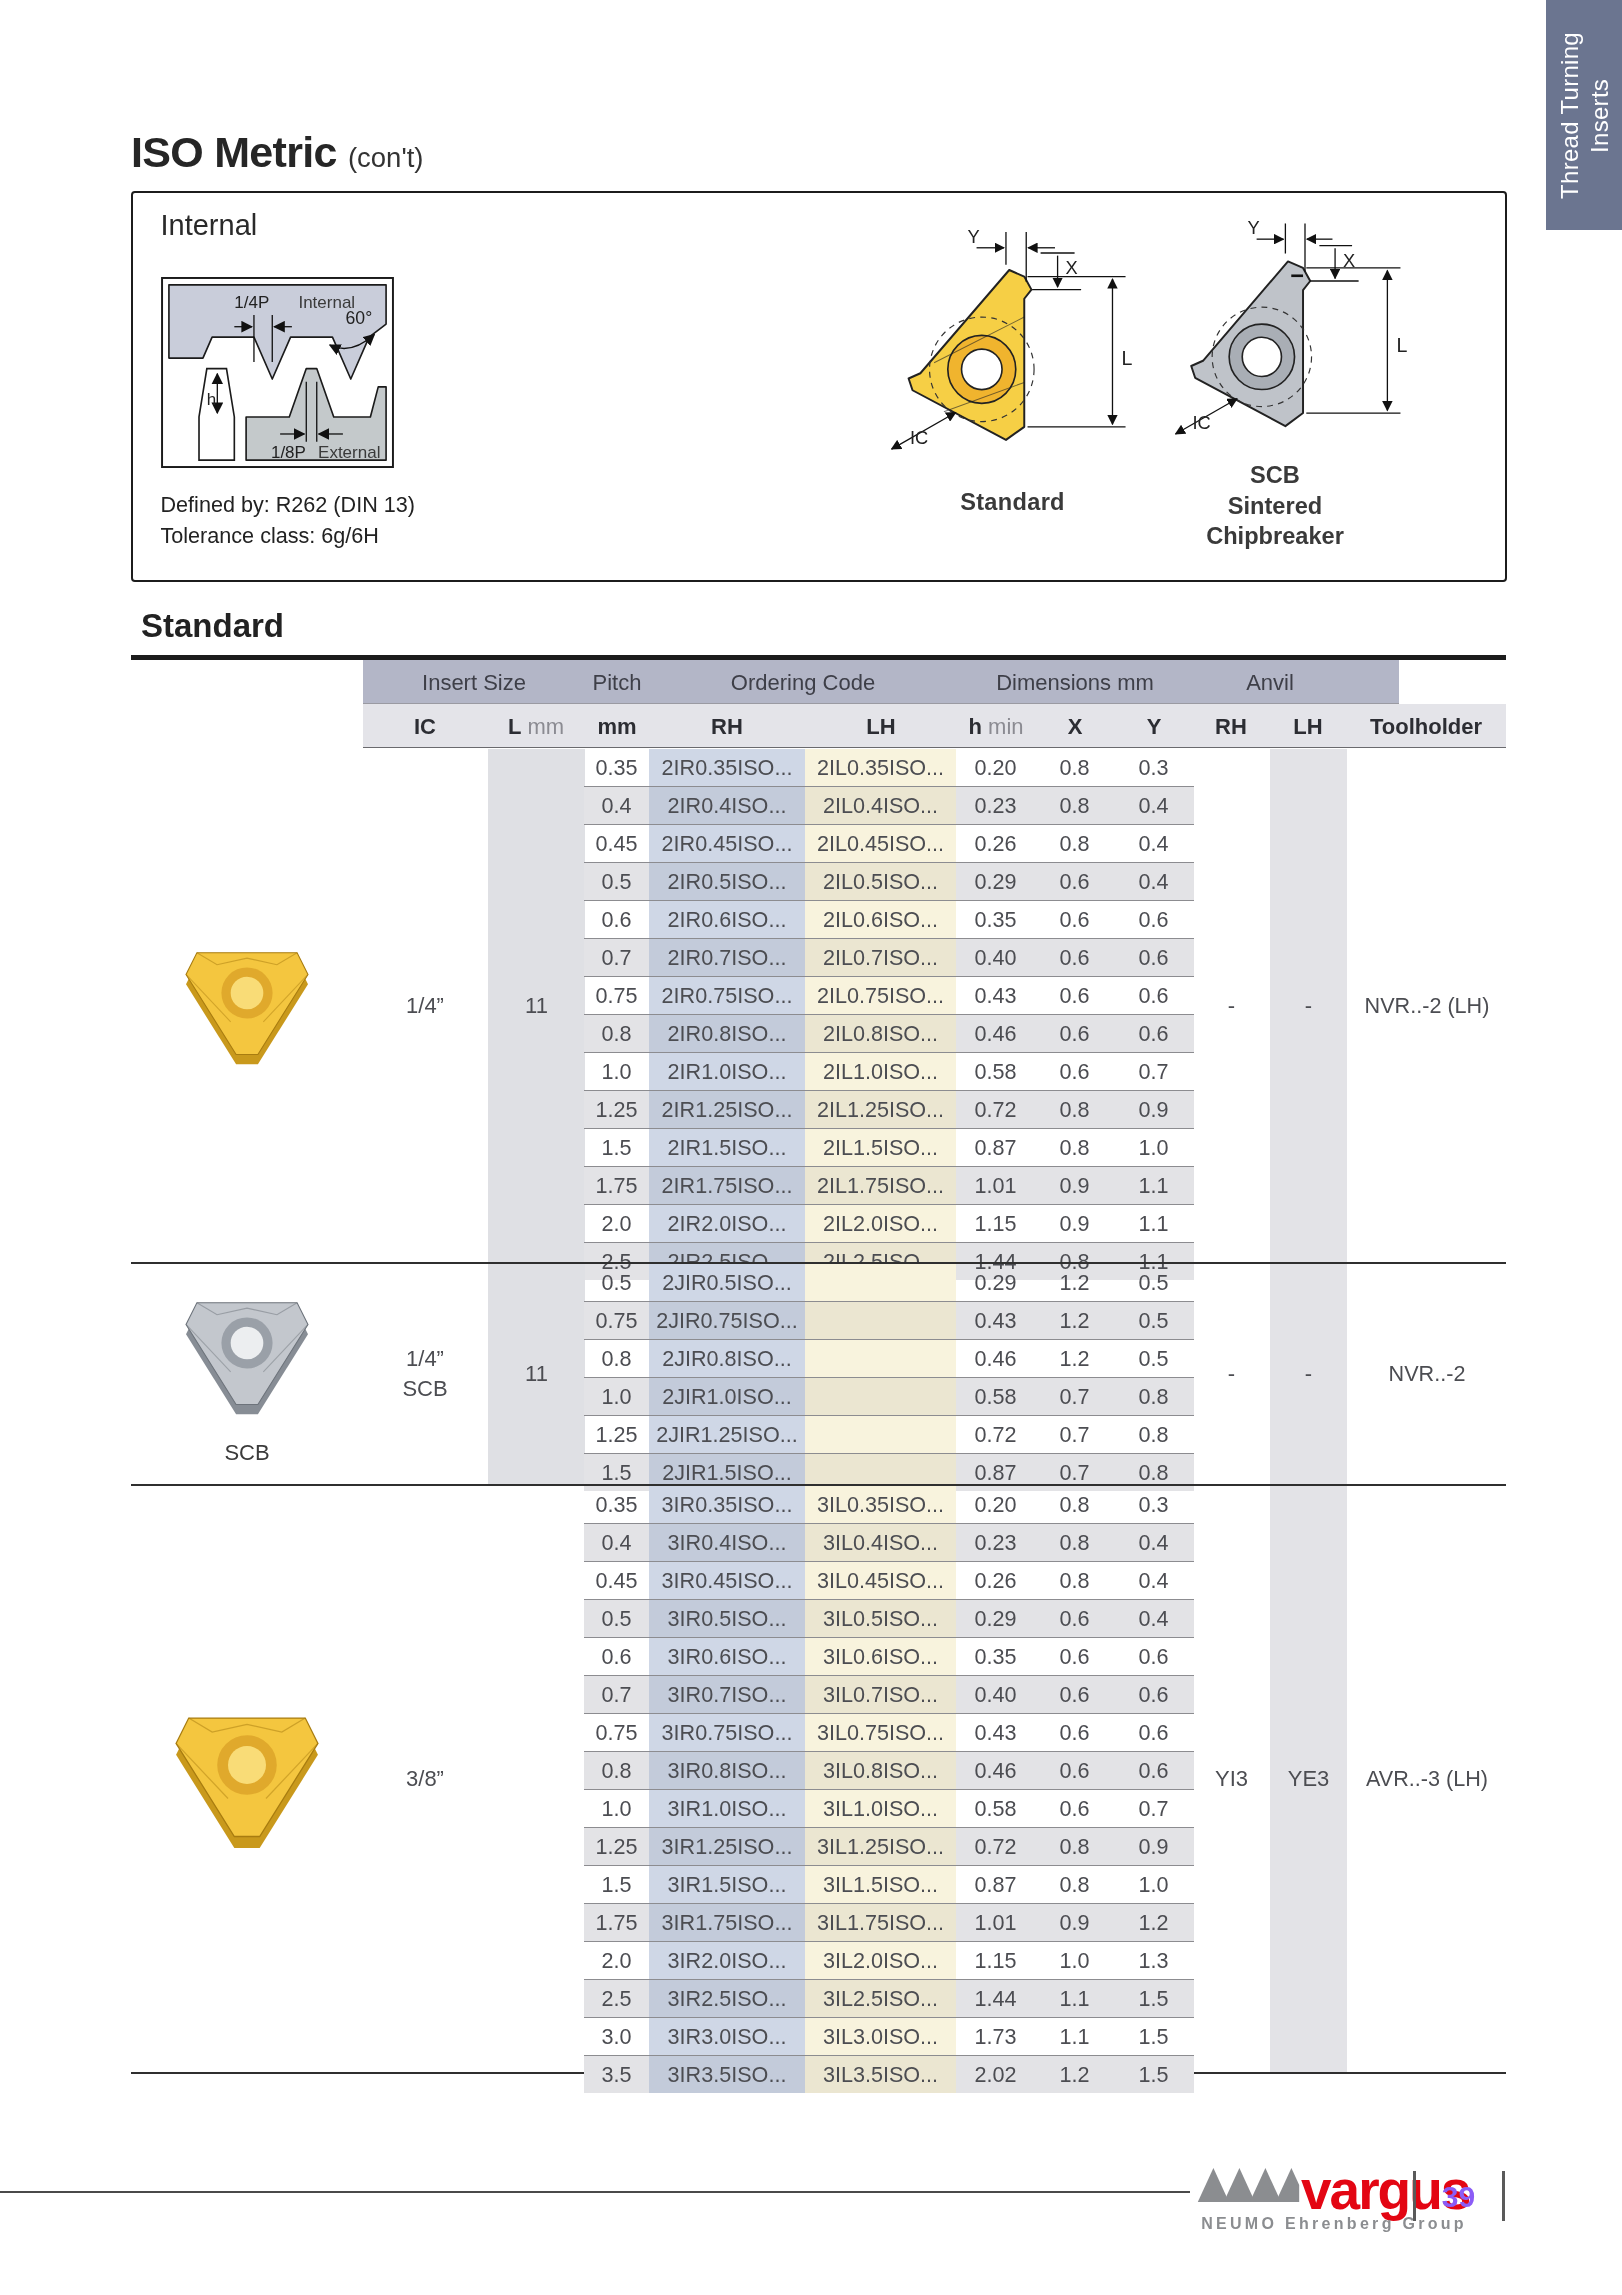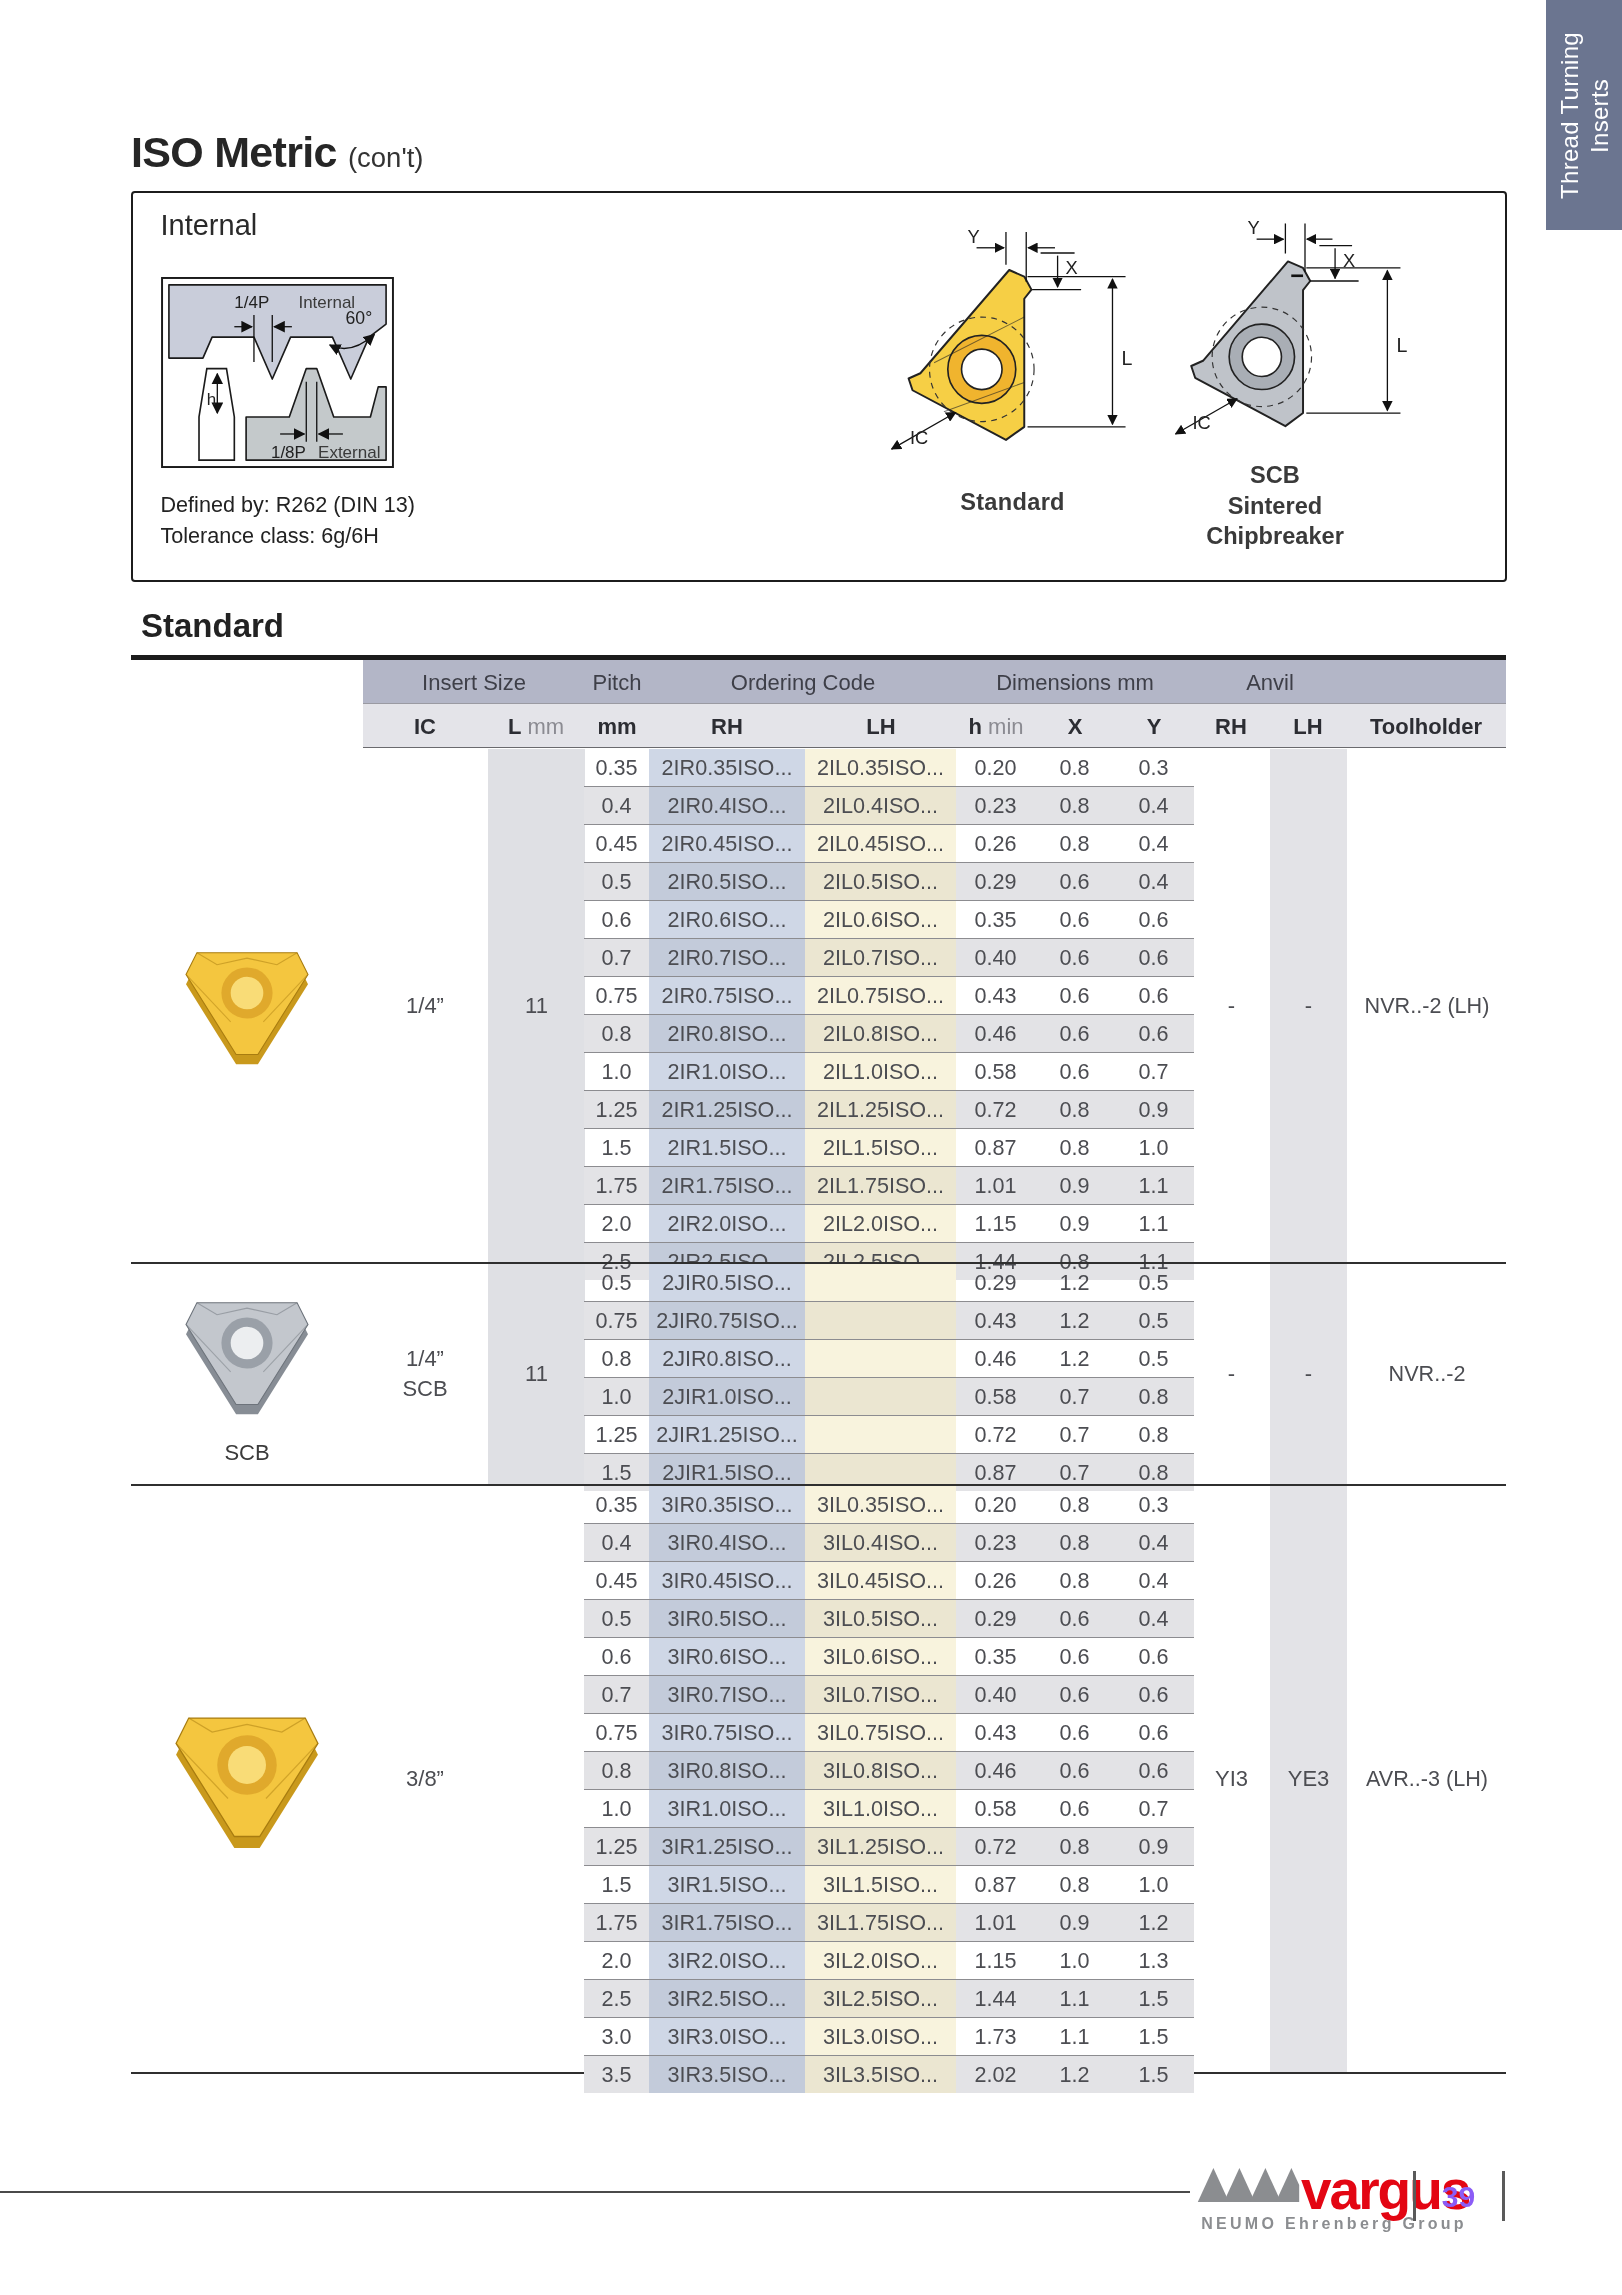--- a/index.html
+++ b/index.html
@@ -24,21 +24,21 @@
 
   .diagram-label{position:absolute;font-size:23.6px;color:#3a3a3a;text-align:center;}
   .std-label{left:739px;top:296px;width:281px;font-weight:700;letter-spacing:0.3px;}
   .scb-label{left:1021px;top:267px;width:242px;font-weight:700;line-height:1.3;}
 
   
   .section-title{position:absolute;left:141px;top:607px;font-size:33px;font-weight:700;color:#222;}
   .thick-rule{position:absolute;left:131px;top:655px;width:1375px;height:4.6px;background:#1c1c1c;}
 
   .tbl{position:absolute;left:131px;top:660px;width:1375px;}
-  .band{position:absolute;left:232px;top:0;width:1143px;height:43px;background:#b3b6c7;border-bottom:1.3px solid #9a9aa2;}
+  .band{position:absolute;left:232px;top:0;width:1036px;height:43px;background:#b3b6c7;border-bottom:1.3px solid #9a9aa2;}
   .band span{position:absolute;top:9.8px;font-size:22px;color:#3e3f48;transform:translateX(-50%);white-space:nowrap;}
   .subhead{position:absolute;left:232px;top:44px;width:1143px;height:43px;background:#e4e4e9;border-bottom:1.3px solid #6a6a6e;}
   .subhead .sc{position:absolute;top:9.8px;font-size:22px;color:#2c2d33;transform:translateX(-50%);white-space:nowrap;}
   .subhead .sc b{font-weight:700;}
   .subhead .sc i{font-style:normal;font-weight:400;color:#8b8b92;}
 
   .t-body{position:absolute;left:0;top:89px;width:1375px;}
   .t-group{position:relative;width:1375px;}
   .t-group.sep{border-top:2px solid #2f2f2f;}
   .t-bottom{width:1375px;border-top:2px solid #2f2f2f;}

